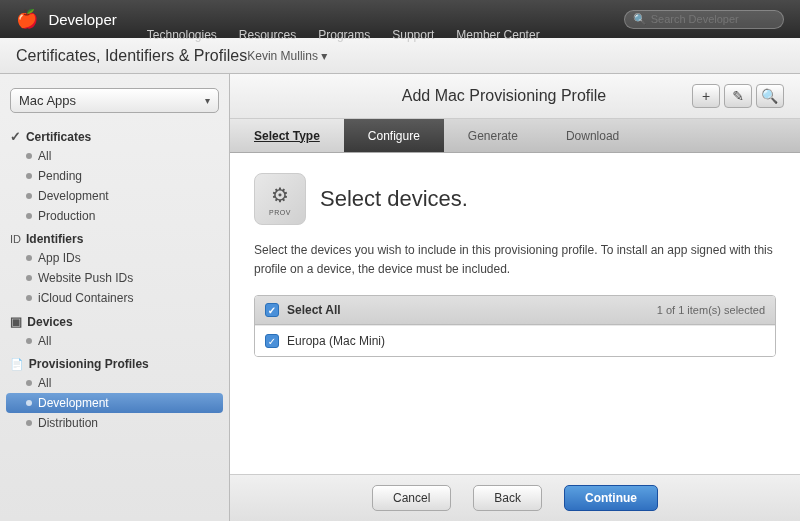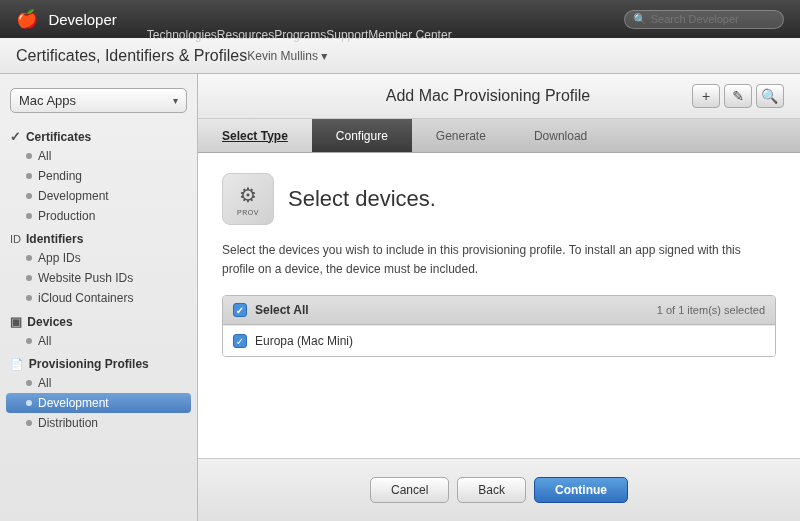--- a/index.html
+++ b/index.html
@@ -9,21 +9,21 @@
     #top-nav {
       background: linear-gradient(to bottom, #4a4a4a, #2a2a2a);
       height: 38px;
       display: flex;
       align-items: center;
       padding: 0 16px;
       color: #fff;
     }
     #top-nav .apple-logo { font-size: 18px; margin-right: 10px; color: #fff; }
     #top-nav .brand { font-size: 15px; font-weight: 500; color: #fff; margin-right: 30px; }
-    #top-nav .nav-links { display: flex; flex: 1; margin-top: 32px; }
+    #top-nav .nav-links { display: flex; gap: 22px; flex: 1; margin-top: 32px; }
     #top-nav .nav-links a { color: #ccc; text-decoration: none; font-size: 12px; }
     #top-nav .search-box {
       display: flex; align-items: center;
       background: rgba(255,255,255,0.15);
       border: 1px solid rgba(255,255,255,0.25);
       border-radius: 10px;
       padding: 2px 8px;
       color: #aaa;
       font-size: 11px;
       width: 160px;
@@ -45,21 +45,21 @@
     }
     #sub-header .title { font-size: 16px; font-weight: 500; color: #333; }
     #sub-header .user { font-size: 12px; color: #555; cursor: pointer; }
     #sub-header .user::after { content: ' ▾'; }
 
     
     #main-layout { display: flex; height: calc(521px - 38px - 36px); }
 
     
     #sidebar {
-      width: 198px;
+      width: 230px;
       background: linear-gradient(to bottom, #f0f0f0, #e4e4e4);
       border-right: 1px solid #bbb;
       padding: 8px 0;
       overflow-y: auto;
       flex-shrink: 0;
     }
 
     .sidebar-dropdown {
       margin: 6px 10px 10px 10px;
       background: linear-gradient(to bottom, #fff, #e8e8e8);
@@ -238,26 +238,26 @@
       border-radius: 3px;
       display: flex; align-items: center; justify-content: center;
       color: #fff;
       font-size: 10px;
       cursor: pointer;
       flex-shrink: 0;
     }
 
     
     #content-footer {
-      padding: 18px 16px;
+      padding: 10px 16px;
       background: linear-gradient(to bottom, #f0f0f0, #e0e0e0);
       border-top: 1px solid #ccc;
       display: flex;
       justify-content: center;
-      gap: 8px;
+      gap: 22px;
     }
     .btn {
       padding: 5px 20px;
       border-radius: 5px;
       font-size: 12px;
       cursor: pointer;
       border: 1px solid;
     }
     .btn-default {
       background: linear-gradient(to bottom, #fff, #ddd);

